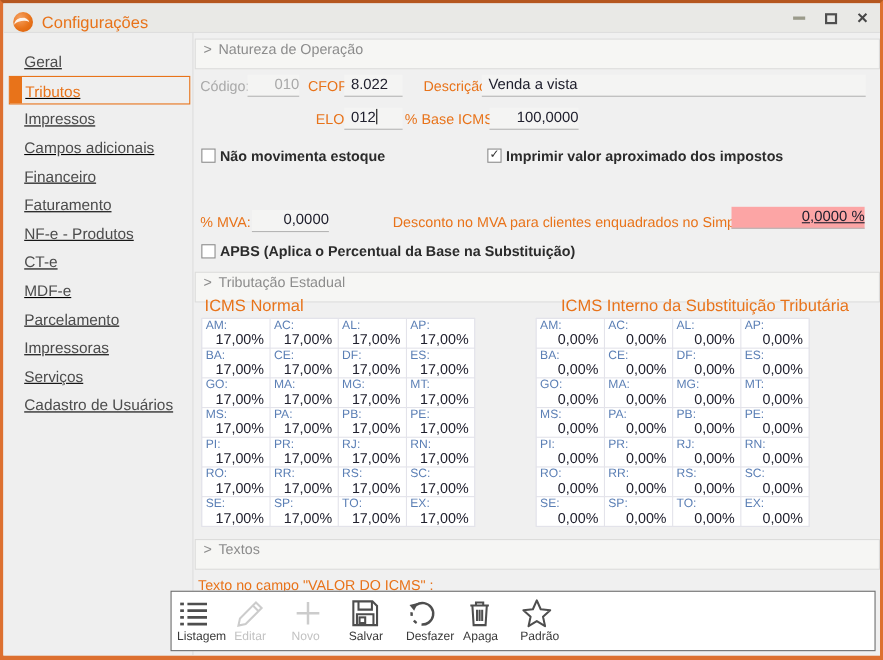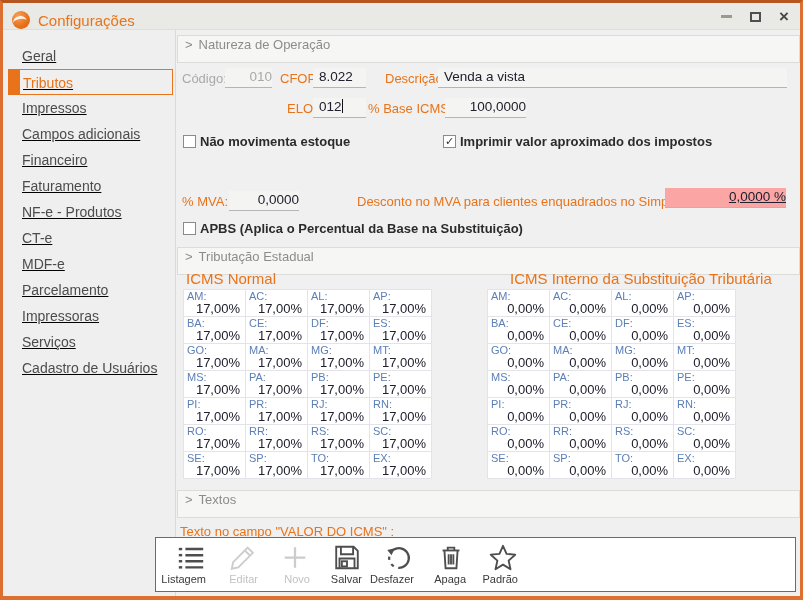--- a/index.html
+++ b/index.html
@@ -77,21 +77,21 @@
   .sb-up, .sb-down { position:absolute; left:3px; width:0; height:0;
                      border-left:5.5px solid transparent; border-right:5.5px solid transparent; }
   .sb-up   { top:7px;  border-bottom:6px solid var(--accent_dark,#c96a1e); }
   .sb-down { bottom:6px; border-top:6px solid var(--accent_dark,#c96a1e); }
   .sb-thumb { position:absolute; left:0; top:18px; width:17px; height:272px; background:#b4b4b4; }
 
   
   .toolbar { position:absolute; left:152px; top:534px; width:641px; height:55px;
              background:#fff; border:1px solid #6b6b6b; display:flex; align-items:flex-start;
              padding:4px 2px 0 5px; gap:7px; z-index:5; }
-  .tool { min-width:45px; display:flex; flex-direction:column; align-items:flex-end; color:#4e4e4e; }
+  .tool { min-width:45px; display:flex; flex-direction:column; align-items:flex-start; color:#4e4e4e; }
   .tool.off { color:#cccccc; }
   .ticon { width:30px; height:31px; }
   .ticon svg { width:100%; height:100%; }
   .tlabel { font-size:11px; color:#3a3a3a; white-space:nowrap; }
   .tool.off .tlabel { color:#c2c2c2; }
 
   
   .hdr1 { top:5px; } .hdr2 { top:129px; } .hdr3 { top:217px; } .hdr4 { top:460px; }
   .lbl-codigo { left:6px;  top:41px; }  .fld-codigo { left:49px;  top:38px; width:47px; }
   .lbl-cfop   { left:104px; top:41px; } .fld-cfop   { left:137px; top:38px; width:53px; }

